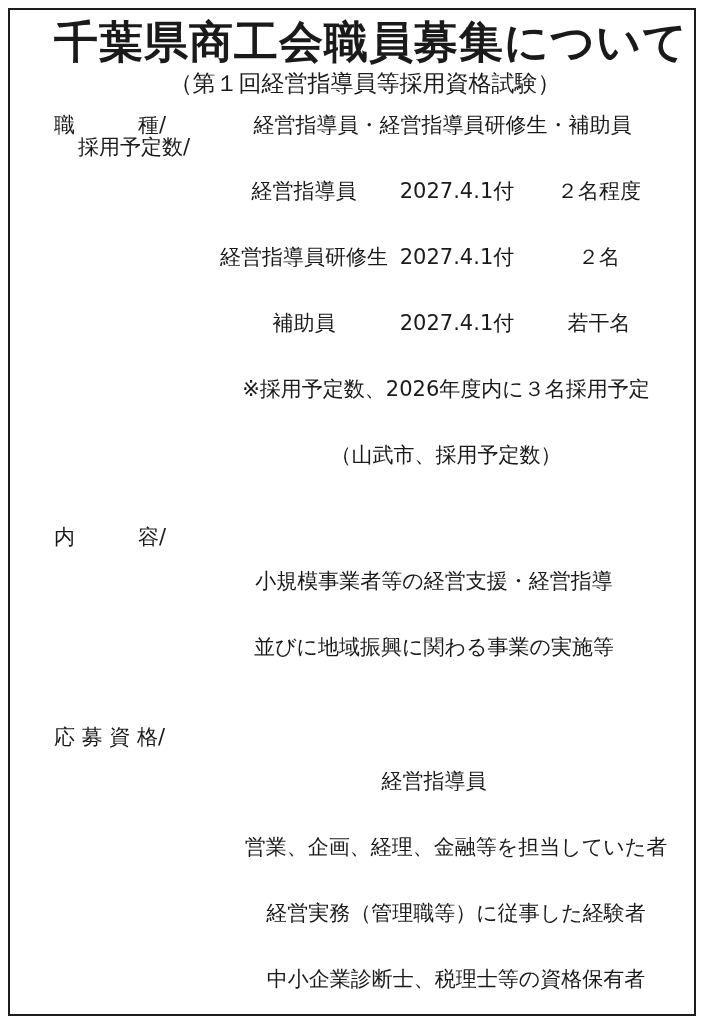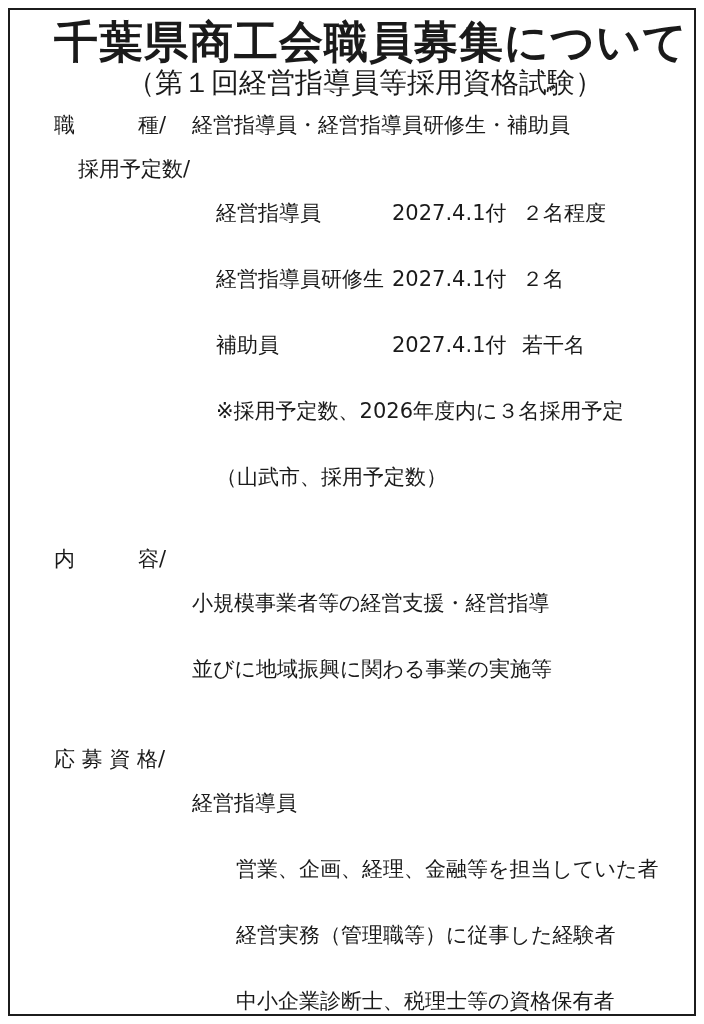--- a/index.html
+++ b/index.html
@@ -14,29 +14,29 @@
     border:2px solid #1c1c1c;
     box-sizing:border-box;
     padding:12px 18px 0 44px;
     overflow:hidden;
   }
   .title{
     text-align:center;font-size:44px;line-height:40px;font-weight:700;
     letter-spacing:1px;white-space:pre;
   }
   .subtitle{
-    text-align:center;font-size:28px;line-height:30px;margin-top:6px;white-space:pre;
+    text-align:center;font-size:23px;line-height:30px;margin-top:6px;white-space:pre;
   }
   .rows{margin-top:16px;font-size:21px;line-height:22px;}
   .row{display:grid;grid-template-columns:138px 1fr;}
   .label{white-space:pre;}
-  .content{white-space:pre;}
+  .content{white-space:pre;text-align:center;}
   .content div{white-space:pre;}
   .ind{padding-left:44px;}
-  .mb22{margin-bottom:22px;} .mb16{margin-bottom:16px;margin-left:24px;} .mb24{margin-bottom:24px;}
+  .mb22{gap:17px;} .mb16{margin-bottom:16px;margin-left:24px;} .mb24{margin-bottom:24px;}
   .mb14{margin-bottom:14px;}
   .saiyo-grid{display:grid;grid-template-columns:176px 130px auto;white-space:pre;}
 </style>
 </head>
 <body>
 
 <div class="page">
 
   <div class="title">千葉県商工会職員募集について</div>
   <div class="subtitle">（第１回経営指導員等採用資格試験）</div>

